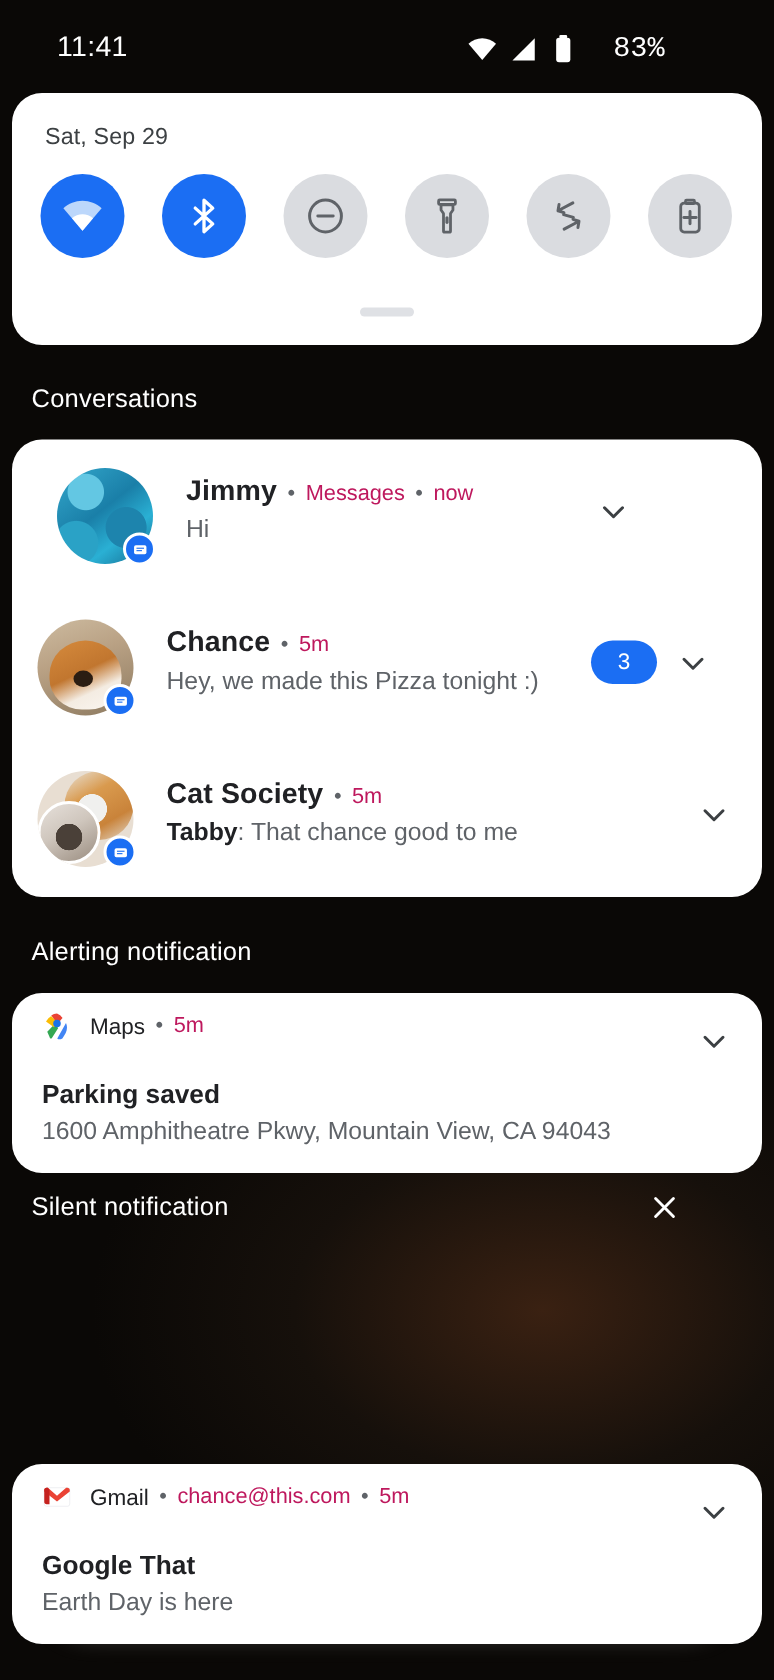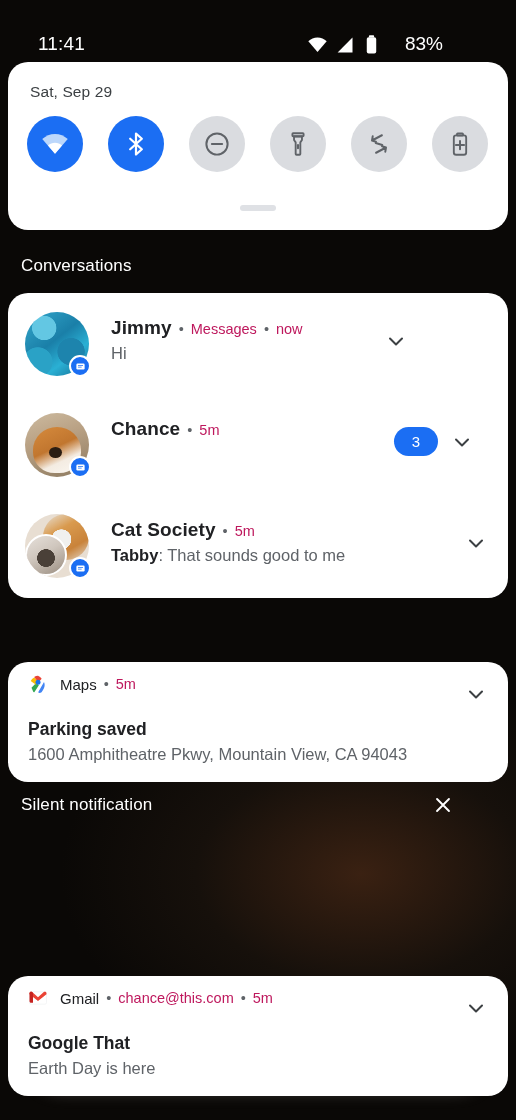--- a/index.html
+++ b/index.html
@@ -32,30 +32,30 @@
     left: 44px; top: 1048px;
     width: 30px; height: 30px;
     border-radius: 50%;
     background: conic-gradient(#ea4335 0deg 90deg, #fbbc05 90deg 180deg, #34a853 180deg 270deg, #4285f4 270deg 360deg);
     filter: blur(7px);
     opacity: .85;
   }
 
   
   .statusbar {
-    position: absolute; left: 0; top: 16px;
+    position: absolute; left: 0; top: 4px;
     width: 469px; height: 56px;
     display: flex; align-items: center;
     justify-content: space-between;
     padding: 0 26px 0 38px;
     color: #fff;
   }
   .sb-time { font-size: 19px; font-weight: 500; letter-spacing: .2px; }
   .sb-right { display: flex; align-items: center; gap: 7px; }
-  .sb-pct { font-size: 19px; font-weight: 500; margin-left: 18px; }
+  .sb-pct { font-size: 19px; font-weight: 500; margin-left: 18px; font-family: Liberation Mono, monospace; }
 
   
   .qs-panel {
     position: absolute; left: 8px; top: 62px;
     width: 500px; height: 168px;
     background: #fff; border-radius: 20px;
   }
   .qs-date {
     position: absolute; left: 22px; top: 21px;
     font-size: 15.5px; color: #3c4043; letter-spacing: .1px;
@@ -280,21 +280,21 @@
     </div>
     <div class="qs-handle"></div>
   </div>
 
   <div class="sec-header" style="top:254px; height:24px;">
     <span>Conversations</span>
   </div>
 
   <div class="card" style="top:293px; height:305px;">
 
-    <div class="conv-row" style="top: 0px; position: absolute; left: 0px; width: 420px;">
+    <div class="conv-row" style="top: 0px; position: absolute; left: 13px; width: 420px;">
       <div class="avatar-wrap">
         <div class="avatar av-water"></div>
         <div class="app-badge">
           <svg width="11" height="11" viewBox="0 0 24 24">
               <rect x="3" y="5.5" width="18" height="13" rx="2.6" fill="#fff"></rect>
               <rect x="6.5" y="9" width="11" height="1.6" fill="#1b6ef3"></rect>
               <rect x="6.5" y="12.5" width="8" height="1.6" fill="#1b6ef3"></rect>
             </svg>
         </div>
       </div>
@@ -323,20 +323,21 @@
               <rect x="6.5" y="12.5" width="8" height="1.6" fill="#1b6ef3"></rect>
             </svg>
         </div>
       </div>
       <div class="conv-text">
         <div class="conv-line1">
           <span class="conv-name">Chance</span>
           <span class="dot-sep">•</span>
           <span class="conv-meta">5m</span>
         </div>
+        <div class="conv-msg">Hey, we made this Pizza tonight :)</div>
       </div>
       <div class="badge-count" style="top:33px;">3</div>
       <svg class="chev" style="top:36px;" viewBox="0 0 24 24">
         <path fill="none" stroke="#3c4043" stroke-width="2" stroke-linecap="round" stroke-linejoin="round" d="M6 9.5 12 15.5 18 9.5"></path>
       </svg>
     </div>
 
     <div class="conv-row" style="top: 202px; position: absolute; left: 0px; width: 500px;">
       <div class="avatar-wrap">
         <div class="avatar av-cats">
@@ -350,29 +351,32 @@
               <rect x="6.5" y="12.5" width="8" height="1.6" fill="#1b6ef3"></rect>
             </svg>
         </div>
       </div>
       <div class="conv-text">
         <div class="conv-line1">
           <span class="conv-name">Cat Society</span>
           <span class="dot-sep">•</span>
           <span class="conv-meta">5m</span>
         </div>
-        <div class="conv-msg"><b>Tabby</b><span>: </span><span>That sounds good to me</span></div>
+        <div class="conv-msg"><b>Tabby</b><span>: </span><span>That chance good to me</span></div>
       </div>
       <svg class="chev" style="top:36px;" viewBox="0 0 24 24">
         <path fill="none" stroke="#3c4043" stroke-width="2" stroke-linecap="round" stroke-linejoin="round" d="M6 9.5 12 15.5 18 9.5"></path>
       </svg>
     </div>
 
   </div>
 
+  <div class="sec-header" style="top:623px; height:24px;">
+    <span>Alerting notification</span>
+  </div>
 
   <div class="card appnote" style="top:662px;">
     <div class="note-head">
       <svg width="20" height="20" viewBox="0 0 24 24">
         <path fill="#34a853" d="M4.2 16.5 10 10.5l3 3-5.2 8.2c-.6.6-1.6.2-1.6-.6l-2-4.6z"></path>
         <path fill="#fbbc04" d="M3.2 8.3 9.6 13l3.3-3.8L7.4 4.1A8 8 0 0 0 3.2 8.3z"></path>
         <path fill="#4285f4" d="M16.3 21.9c1.9-2.9 3.7-5.2 3.7-8.7 0-1.3-.3-2.5-.8-3.6l-7 12.3c.8 1 2.3 1 4.1 0z"></path>
         <path fill="#ea4335" d="M12 2a8 8 0 0 0-4.6 1.5l5.1 6.6 3.9-4.5A8 8 0 0 0 12 2z"></path>
         <circle cx="12" cy="10" r="3" fill="#1a73e8"></circle>
       </svg>

